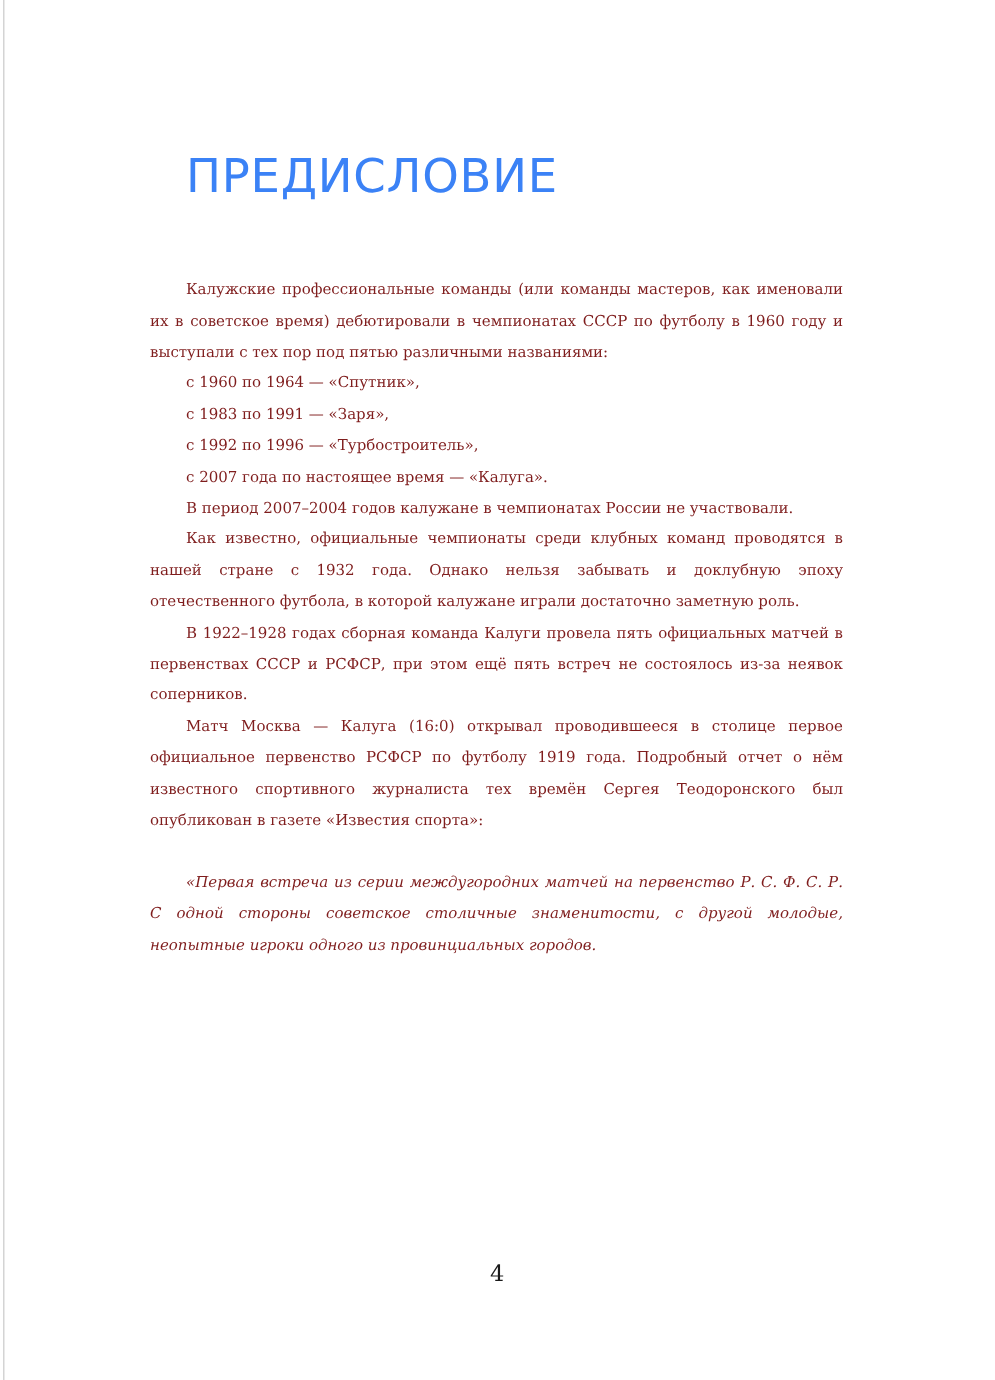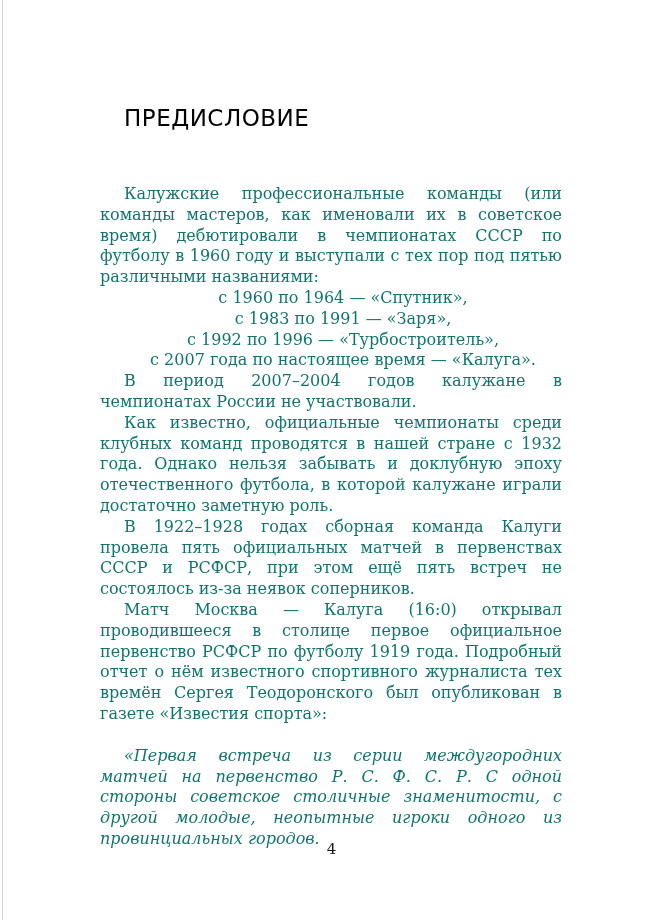--- a/index.html
+++ b/index.html
@@ -22,49 +22,49 @@
       height: 920px;
       background: #d4d4d4;
     }
     .heading {
       position: absolute;
       left: 124px;
       top: 98px;
       margin: 0;
       font-family: "DejaVu Sans", sans-serif;
       font-weight: normal;
-      font-size: 23px;
+      font-size: 31px;
       letter-spacing: 0.5px;
-      color: #000000;
+      color: #3b82f6;
       line-height: 40px;
     }
     .body-text {
       position: absolute;
       left: 100px;
       top: 184px;
       width: 462px;
       font-family: "DejaVu Serif", serif;
-      font-size: 16px;
+      font-size: 10px;
       line-height: 20.8px;
-      color: #0f766e;
+      color: #7f1d1d;
       text-align: justify;
     }
     .para {
       margin: 0;
       text-indent: 24px;
       text-align: justify;
     }
     .list {
       margin: 0;
       padding: 0;
       list-style: none;
     }
     .list li {
       padding-left: 24px;
-      text-align: center;
+      text-align: left;
     }
     .quote {
       margin: 21px 0 0 0;
       text-indent: 24px;
       font-style: italic;
       text-align: justify;
     }
     .page-number {
       position: absolute;
       left: 0;

